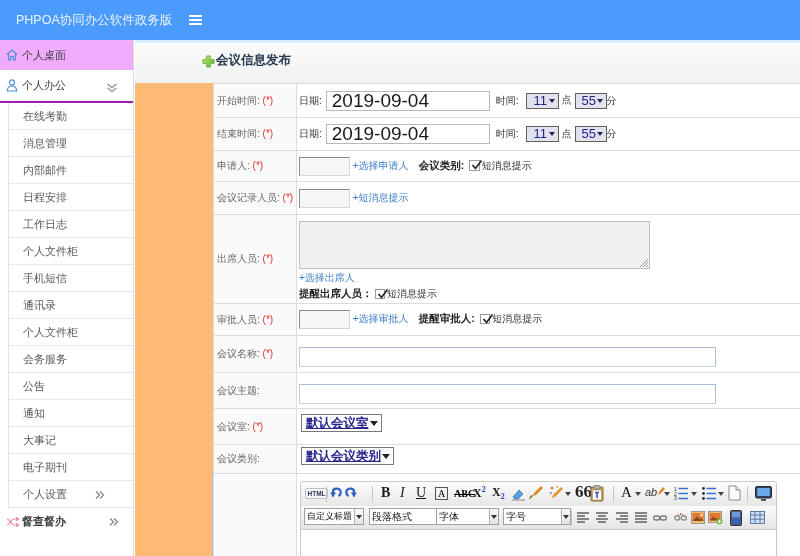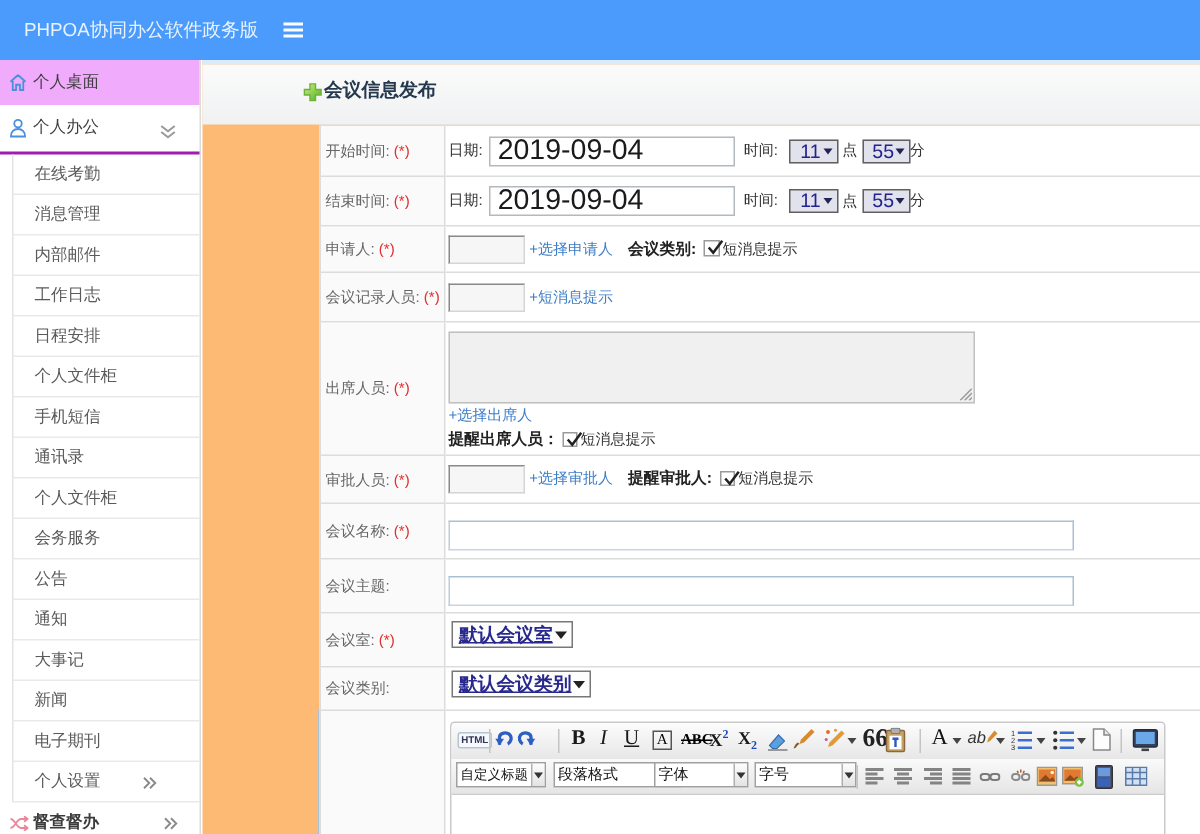--- a/index.html
+++ b/index.html
@@ -104,31 +104,30 @@
         </svg>
       <span class="txt">个人办公</span>
       <svg class="chev" style="right:15px;top:13px" width="12" height="10" viewBox="0 0 12 10">
           <path d="M1.5 1 L6 4.5 L10.5 1 M1.5 5 L6 8.5 L10.5 5" fill="none" stroke="#9a9a9a" stroke-width="1.4"></path>
         </svg>
     </div>
     <div id="submenu">
       <div class="sub"><span>在线考勤</span></div>
       <div class="sub"><span>消息管理</span></div>
       <div class="sub"><span>内部邮件</span></div>
+      <div class="sub"><span>日程安排</span></div>
       <div class="sub"><span>工作日志</span></div>
-      <div class="sub"><span>日程安排</span></div>
       <div class="sub"><span>个人文件柜</span></div>
       <div class="sub"><span>手机短信</span></div>
       <div class="sub"><span>通讯录</span></div>
       <div class="sub"><span>个人文件柜</span></div>
       <div class="sub"><span>会务服务</span></div>
       <div class="sub"><span>公告</span></div>
       <div class="sub"><span>通知</span></div>
       <div class="sub"><span>大事记</span></div>
-      <div class="sub"><span>新闻</span></div>
       <div class="sub"><span>电子期刊</span></div>
       <div class="sub"><span>个人设置</span>
         <svg class="chev" style="right:28px;top:9px" width="10" height="10" viewBox="0 0 10 10">
             <path d="M1 1.5 L4.5 5 L1 8.5 M5 1.5 L8.5 5 L5 8.5" fill="none" stroke="#8a8a8a" stroke-width="1.3"></path>
           </svg>
       </div>
     </div>
     <div id="duban">
       <svg class="icon" style="top:9px" width="13" height="10" viewBox="0 0 13 10">
           <path d="M1 2 C4 2 5 8 8 8 M8 8 L12 8 M1 8 C4 8 5 2 8 2 L12 2 M10 0.2 L12.5 2 L10 3.8 M10 6.2 L12.5 8 L10 9.8" fill="none" stroke="#e8889a" stroke-width="1.2"></path>

